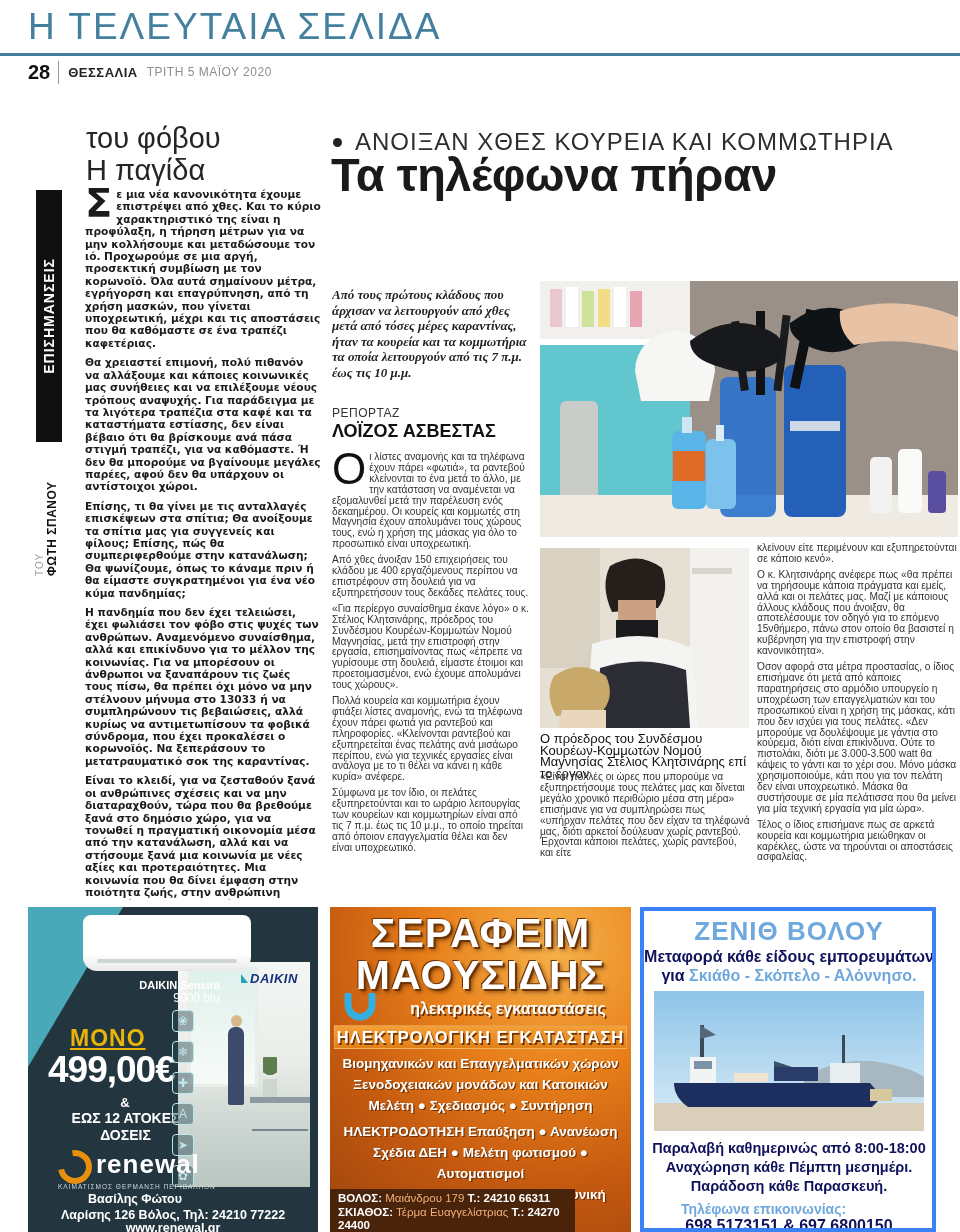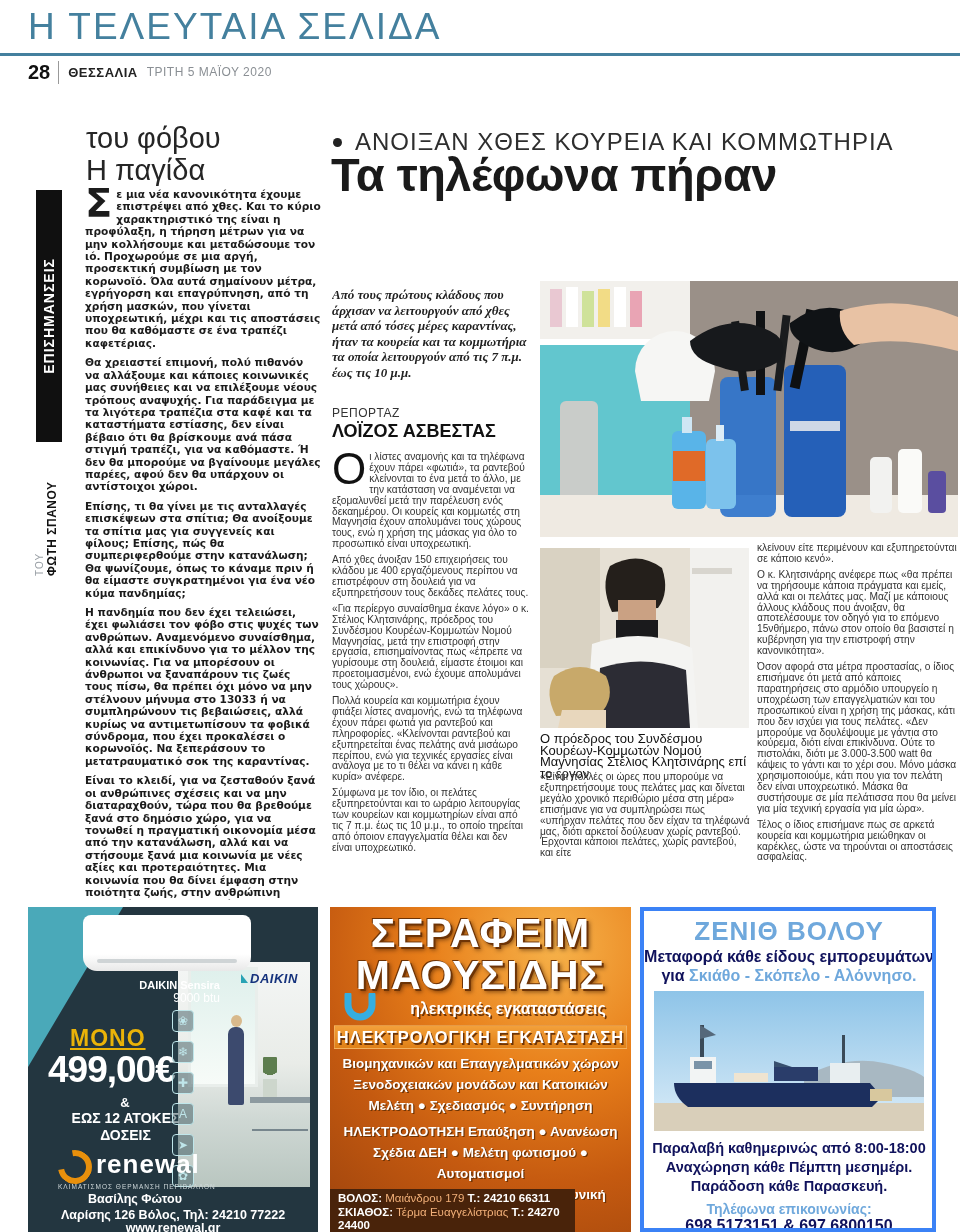--- a/index.html
+++ b/index.html
@@ -149,22 +149,22 @@
   .ad3 { left:640px; width:296px; background:#fff; border:4px solid #3b82f6; }
   .ad3 .ztitle { position:absolute; left:0; top:5px; width:290px; text-align:center;
     color:#6fa8dc; font-size:26px; font-weight:bold; letter-spacing:1px; }
   .ad3 .zline { position:absolute; left:0; width:290px; text-align:center;
     color:#10125c; font-size:16px; font-weight:bold; }
   .ad3 .zl1 { top:37px; } .ad3 .zl2 { top:56px; }
   .ad3 .dest { color:#6fa8dc; }
   .ad3 .ship { position:absolute; left:10px; top:80px; width:270px; height:140px; }
   .ad3 .info { position:absolute; left:0; top:228px; width:290px; text-align:center;
     color:#10125c; font-size:14.5px; font-weight:bold; line-height:19px; }
-  .ad3 .plabel { position:absolute; left:0; top:290px; width:290px; text-align:center;
-    color:#6fa8dc; font-size:14px; font-weight:bold; }
+  .ad3 .plabel { position:absolute; left:0; top:290px; width:290px; text-align:left;
+    color:#6fa8dc; font-size:14px; font-weight:bold;padding-left:37px; }
   .ad3 .phones { position:absolute; left:0; top:306px; width:290px; text-align:center;
     color:#10125c; font-size:16px; font-weight:bold; }
 </style>
 </head>
 <body>
 
 <div class="abs section-title">Η ΤΕΛΕΥΤΑΙΑ ΣΕΛΙΔΑ</div>
 <div class="abs head-rule"></div>
 <div class="abs pageinfo">
   <span class="pagenum">28</span>

